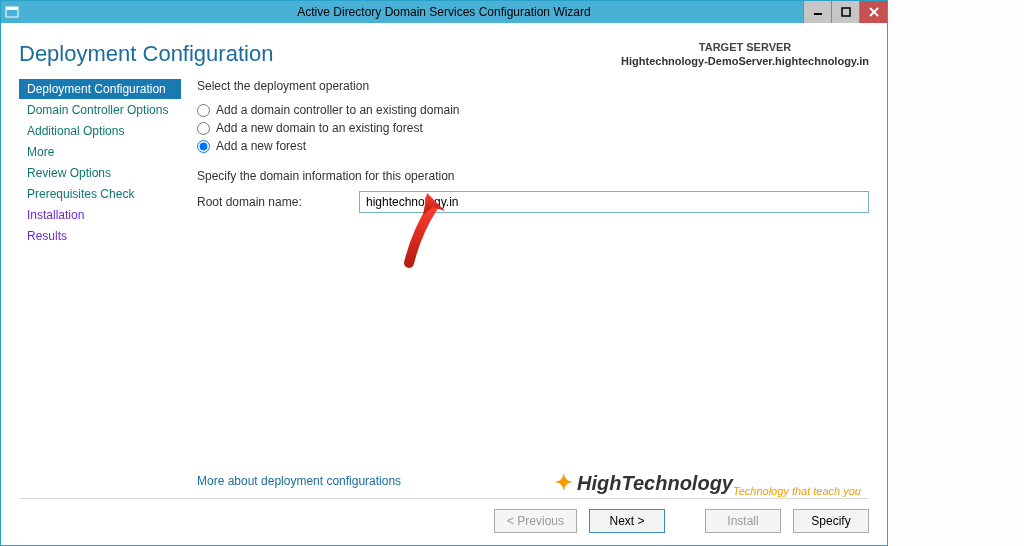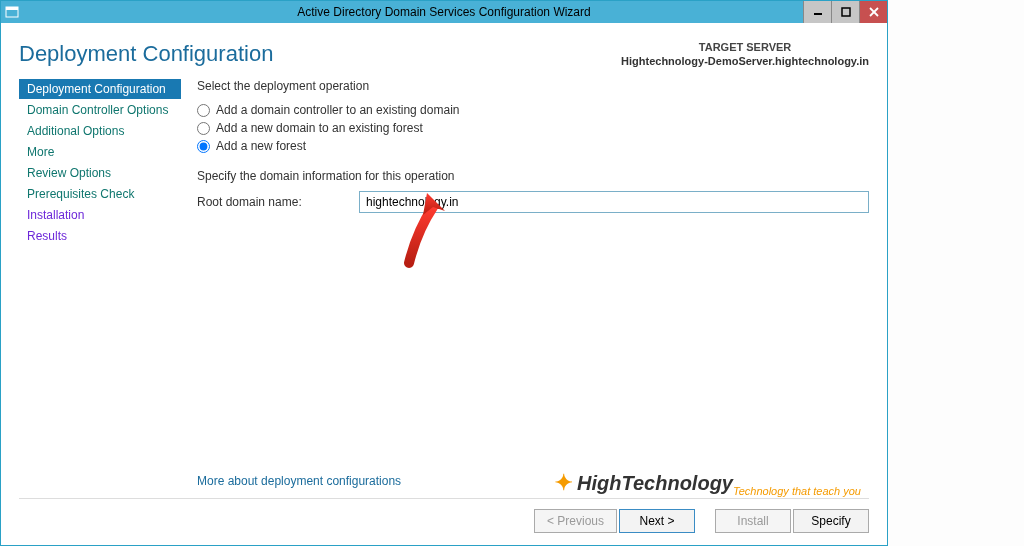--- a/index.html
+++ b/index.html
@@ -138,21 +138,21 @@
     padding: 4px 0;
     display: inline-block;
     margin-top: auto;
   }
   .hr-sep {
     border: none; border-top: 1px solid #ddd;
     margin: 6px 18px 0 18px;
   }
   .button-row {
     display: flex; justify-content: flex-end;
-    gap: 2px;
+    gap: 12px;
     padding: 10px 18px 12px 18px;
     align-items: center;
   }
   .btn {
     min-width: 76px; height: 24px;
     border: 1px solid #aaa;
     background: #f3f3f3;
     font-size: 12px;
     cursor: pointer;
     padding: 0 12px;

